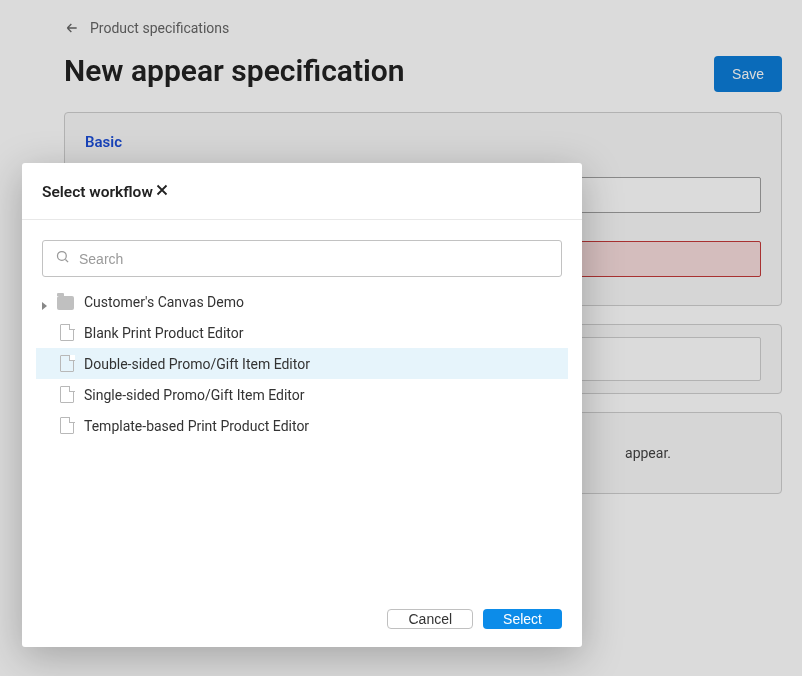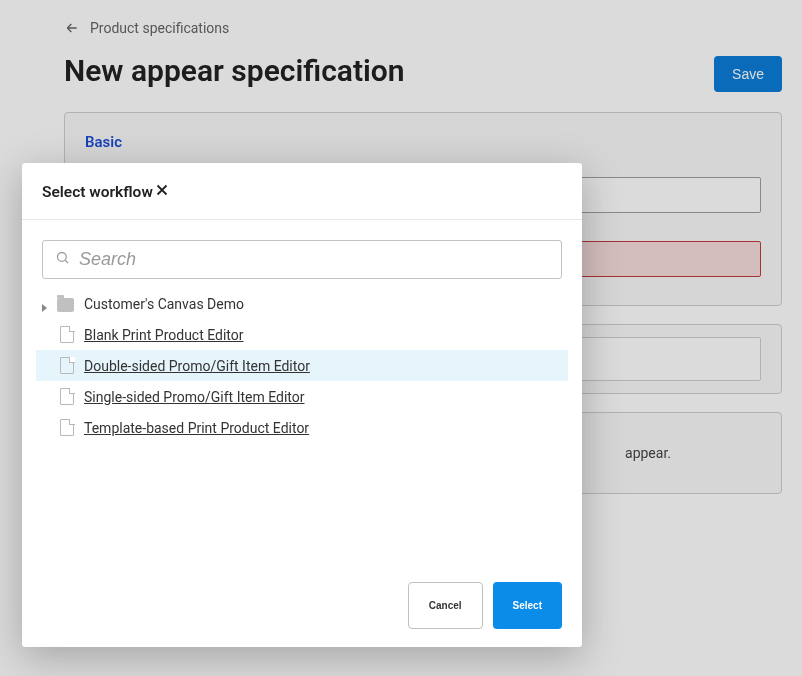--- a/index.html
+++ b/index.html
@@ -171,24 +171,23 @@
     }
     .search-box svg {
       width: 15px;
       height: 15px;
       color: #999;
       flex-shrink: 0;
     }
     .search-input {
       border: none;
       outline: none;
-      font-size: 18px;
+      font-size: 14px;
       width: 100%;
       color: #333;
-      font-style: italic;
     }
     .search-input::placeholder {
       color: #9a9a9a;
     }
 
     .tree {
       padding: 2px 14px 0 14px;
     }
     .tree-row {
       display: flex;
@@ -199,21 +198,20 @@
       color: #333;
       cursor: pointer;
       border-radius: 0;
     }
     .tree-row.folder {
       padding-left: 6px;
       align-items: flex-end;
     }
     .tree-row.file {
       padding-left: 24px;
-      text-decoration: underline;
     }
     .tree-row.selected {
       background: #e6f4fb;
     }
     .tree-caret {
       width: 0;
       height: 0;
       border-top: 4px solid transparent;
       border-bottom: 4px solid transparent;
       border-left: 5px solid #888;
@@ -256,24 +254,24 @@
     }
 
     .modal-footer {
       display: flex;
       justify-content: flex-end;
       gap: 10px;
       padding: 14px 20px 18px 20px;
     }
     .btn {
       border-radius: 4px;
-      padding: 17px 20px;
-      font-size: 10px;
+      padding: 1px 20px;
+      font-size: 14px;
       cursor: pointer;
-      font-weight: 700;
+      font-weight: 400;
     }
     .btn-secondary {
       background: #fff;
       border: 1px solid #c0c0c0;
       color: #333;
     }
     .btn-primary {
       background: #0c8ce9;
       border: none;
       color: #fff;

